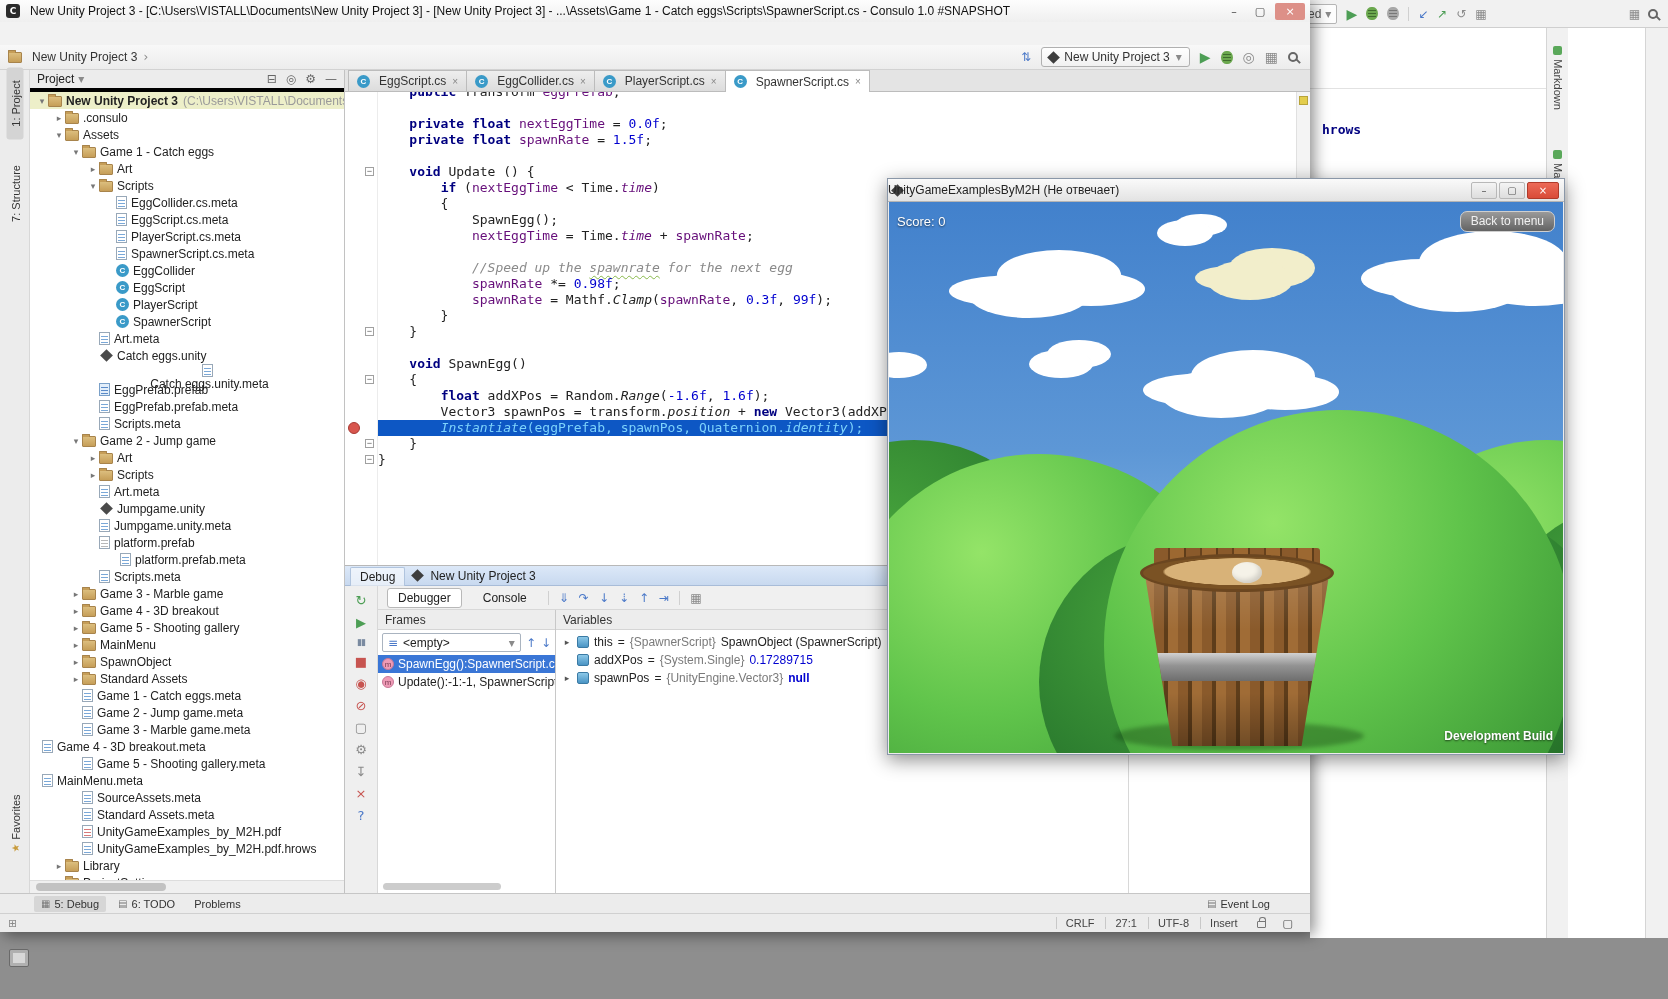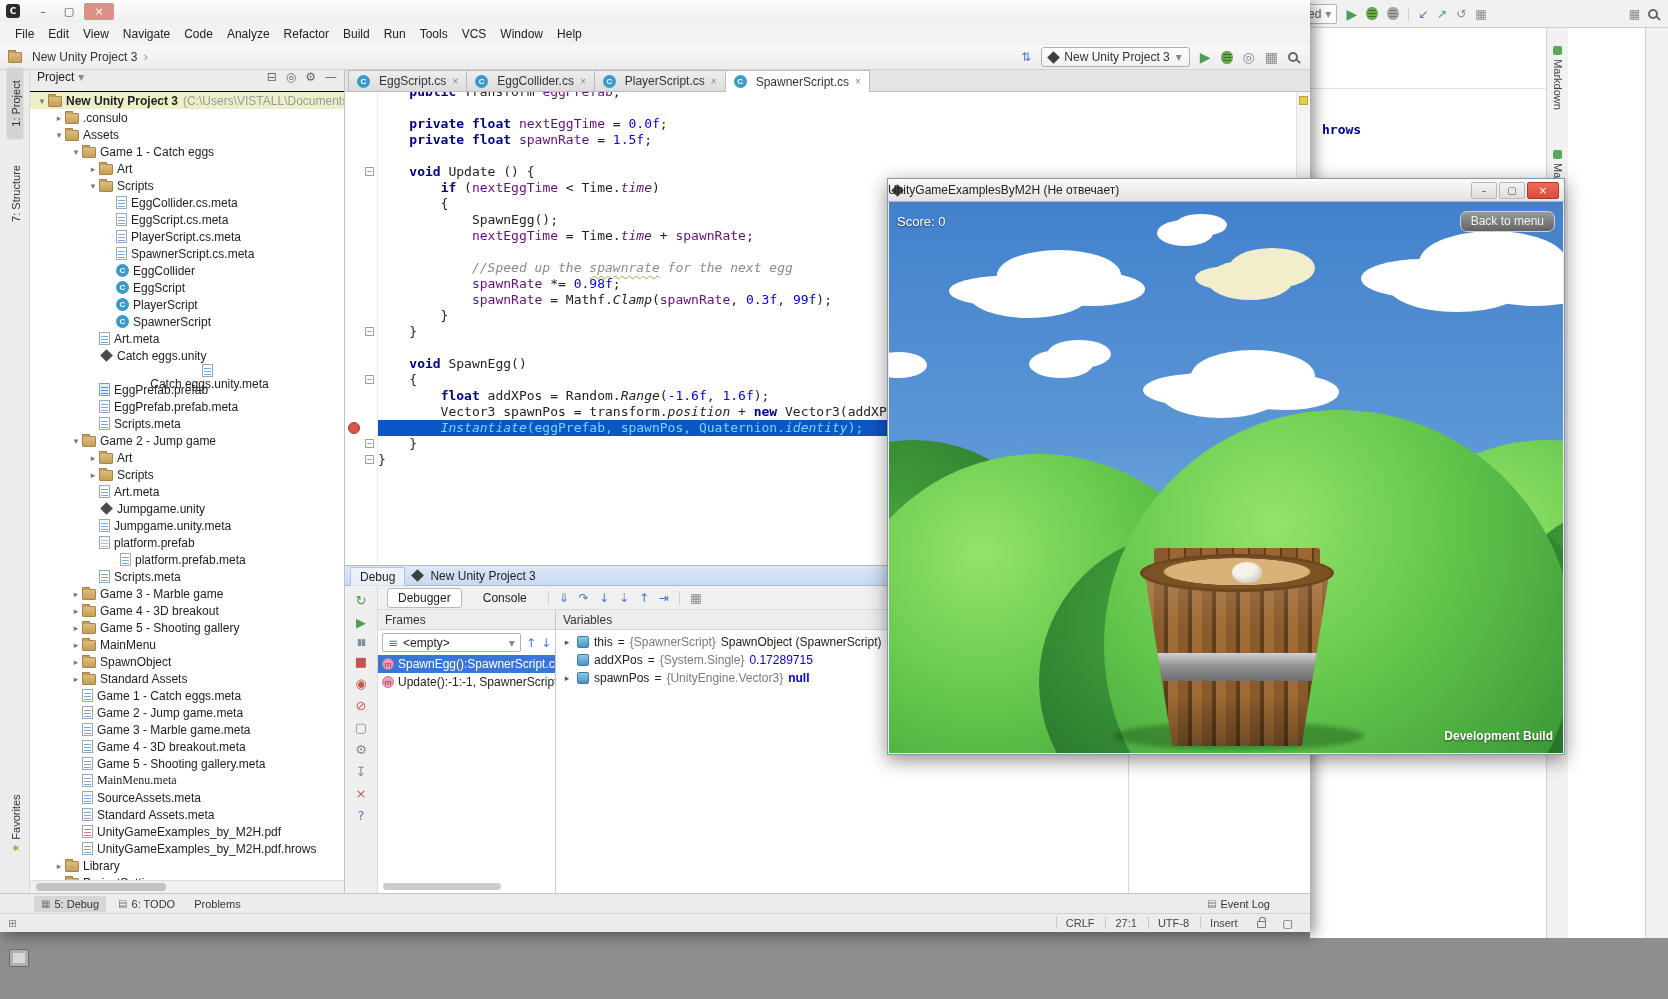--- a/index.html
+++ b/index.html
@@ -42,21 +42,21 @@
 .searchico::after{content:"";position:absolute;width:6px;height:2px;background:#666;transform:rotate(45deg);right:-5px;bottom:-2px}
 
 
 #left-stripe{position:absolute;left:0;top:70px;width:30px;bottom:39px;background:#ececec;border-right:1px solid #d8d8d8;font-size:11px;color:#333}
 .stripe-btn{position:absolute;left:-21px;width:72px;height:17px;display:flex;align-items:center;justify-content:center;gap:4px;transform:rotate(-90deg);white-space:nowrap}
 .stripe-btn.active{background:#d4d4d4;border-radius:3px}
 .star{color:#c89b3c;font-size:10px}
 
 
 #project-panel{position:absolute;left:30px;top:70px;width:315px;bottom:39px;background:#fff;border-right:1px solid #c2c2c2;overflow:hidden}
-#pp-header{position:absolute;left:0;top:0;right:0;height:22px;background:#ececec;border-bottom:1px solid #000000;display:flex;align-items:flex-start;padding:0 7px;gap:4px}
+#pp-header{position:absolute;left:0;top:0;right:0;height:22px;background:#ececec;border-bottom:4px solid #000000;display:flex;align-items:center;padding:0 7px;gap:4px}
 .pp-icons{margin-left:auto;display:flex;gap:9px;color:#666;font-size:12px}
 #tree{position:absolute;left:0;top:22px;right:0;bottom:13px;overflow:hidden;color:#222}
 .trow{display:flex;align-items:center;height:17px;white-space:nowrap;width:max-content;min-width:100%;padding-right:12px}
 .trow.hl{background:#edefc9}
 .tchev{width:12px;font-size:9px;color:#777;text-align:center;flex:none}
 .tico{flex:none;margin-right:4px}
 .tlabel.b{font-weight:bold}
 .tann{color:#9a9a9a;margin-left:5px}
 #pp-hscroll{position:absolute;left:0;right:0;bottom:0;height:13px;background:#f0f0f0;border-top:1px solid #ddd}
 #pp-thumb{position:absolute;left:6px;top:2px;width:130px;height:8px;background:#c2c2c2;border-radius:4px}
@@ -215,40 +215,26 @@
         <span>Maven</span>
       </div>
     </div>
   <div id="bg-far-stripe"></div>
 </div>
 
 <div id="main-window">
 
   <div id="titlebar">
     <span id="app-icon" data-bind="icons.app">C</span>
+    <span id="window-title" data-bind="titlebar.title">New Unity Project 3 - [C:\Users\VISTALL\Documents\New Unity Project 3] - [New Unity Project 3] - ...\Assets\Game 1 - Catch eggs\Scripts\SpawnerScript.cs - Consulo 1.0 #SNAPSHOT</span>
     <span class="winbtn" data-bind="icons.min">–</span>
     <span class="winbtn" data-bind="icons.max">▢</span>
     <span class="winbtn" id="close-btn" data-bind="icons.close">×</span>
   </div>
 
-  <div id="menubar">
-      <span class="menu-item">File</span>
-      <span class="menu-item">Edit</span>
-      <span class="menu-item">View</span>
-      <span class="menu-item">Navigate</span>
-      <span class="menu-item">Code</span>
-      <span class="menu-item">Analyze</span>
-      <span class="menu-item">Refactor</span>
-      <span class="menu-item">Build</span>
-      <span class="menu-item">Run</span>
-      <span class="menu-item">Tools</span>
-      <span class="menu-item">VCS</span>
-      <span class="menu-item">Window</span>
-      <span class="menu-item">Help</span>
-    </div>
 
   <div id="toolbar">
     <span class="i-folder tico"></span>
     <span data-bind="main_toolbar.breadcrumb">New Unity Project 3</span>
     <span class="gray" data-bind="icons.breadcrumb_arrow">›</span>
     <div id="tb-right">
       <span class="blue" data-bind="icons.sort">⇅</span>
       <div class="combo">
         <span class="udia"></span>
         <span data-bind="main_toolbar.run_config">New Unity Project 3</span>
@@ -471,31 +457,31 @@
         <div class="trow" style="padding-left: 40px;">
           <span class="tchev"></span>
           <span class="tico i-meta"></span>
           <span class="tlabel">Game 2 - Jump game.meta</span>
         </div>
         <div class="trow" style="padding-left: 40px;">
           <span class="tchev"></span>
           <span class="tico i-meta"></span>
           <span class="tlabel">Game 3 - Marble game.meta</span>
         </div>
-        <div class="trow" style="padding-left: 40px;">
+        <div class="trow" style="">
           <span class="tchev"></span>
           <span class="tico i-meta"></span>
           <span class="tlabel">Game 4 - 3D breakout.meta</span>
         </div>
         <div class="trow" style="padding-left: 40px;">
           <span class="tchev"></span>
           <span class="tico i-meta"></span>
           <span class="tlabel">Game 5 - Shooting gallery.meta</span>
         </div>
-        <div class="trow" style="padding-left: 40px; font-family: Liberation Serif, serif;">
+        <div class="trow" style="">
           <span class="tchev"></span>
           <span class="tico i-meta"></span>
           <span class="tlabel">MainMenu.meta</span>
         </div>
         <div class="trow" style="padding-left: 40px;">
           <span class="tchev"></span>
           <span class="tico i-meta"></span>
           <span class="tlabel">SourceAssets.meta</span>
         </div>
         <div class="trow" style="padding-left: 40px;">

